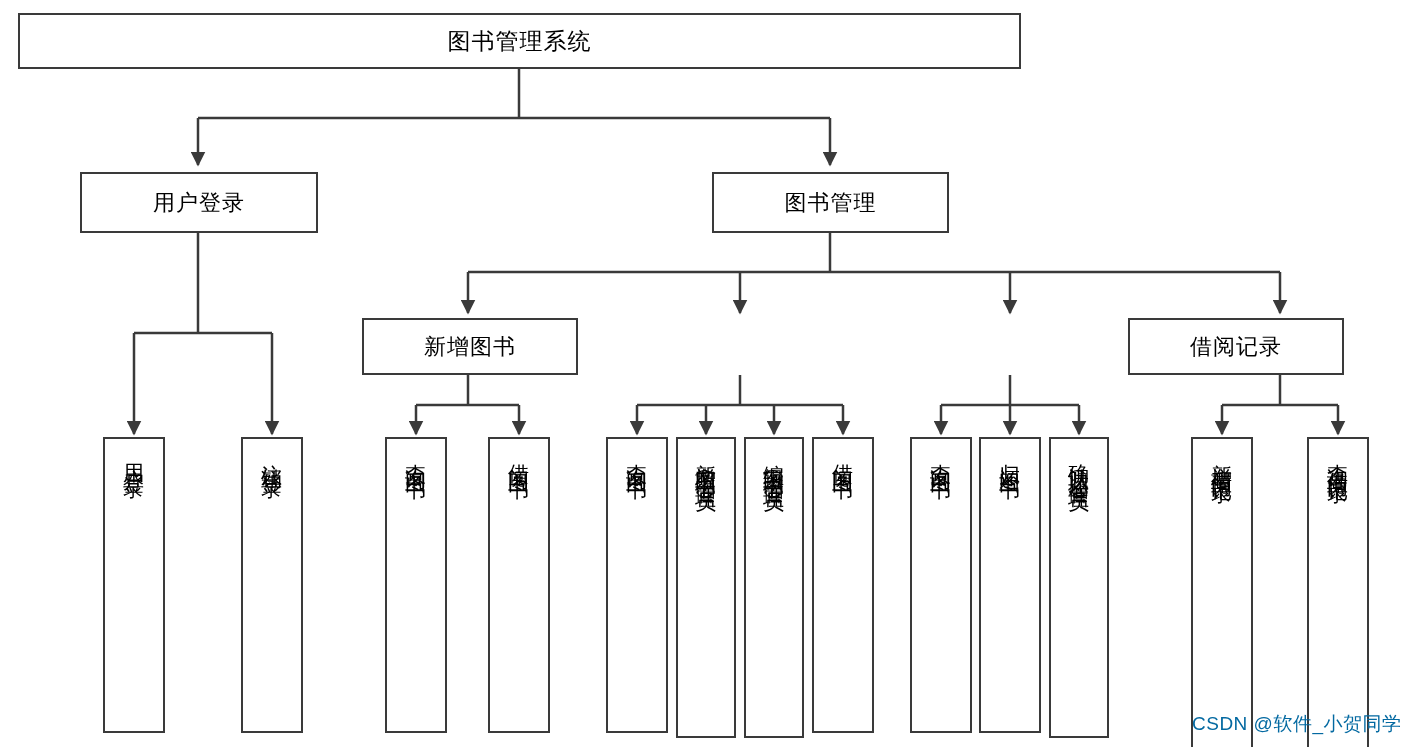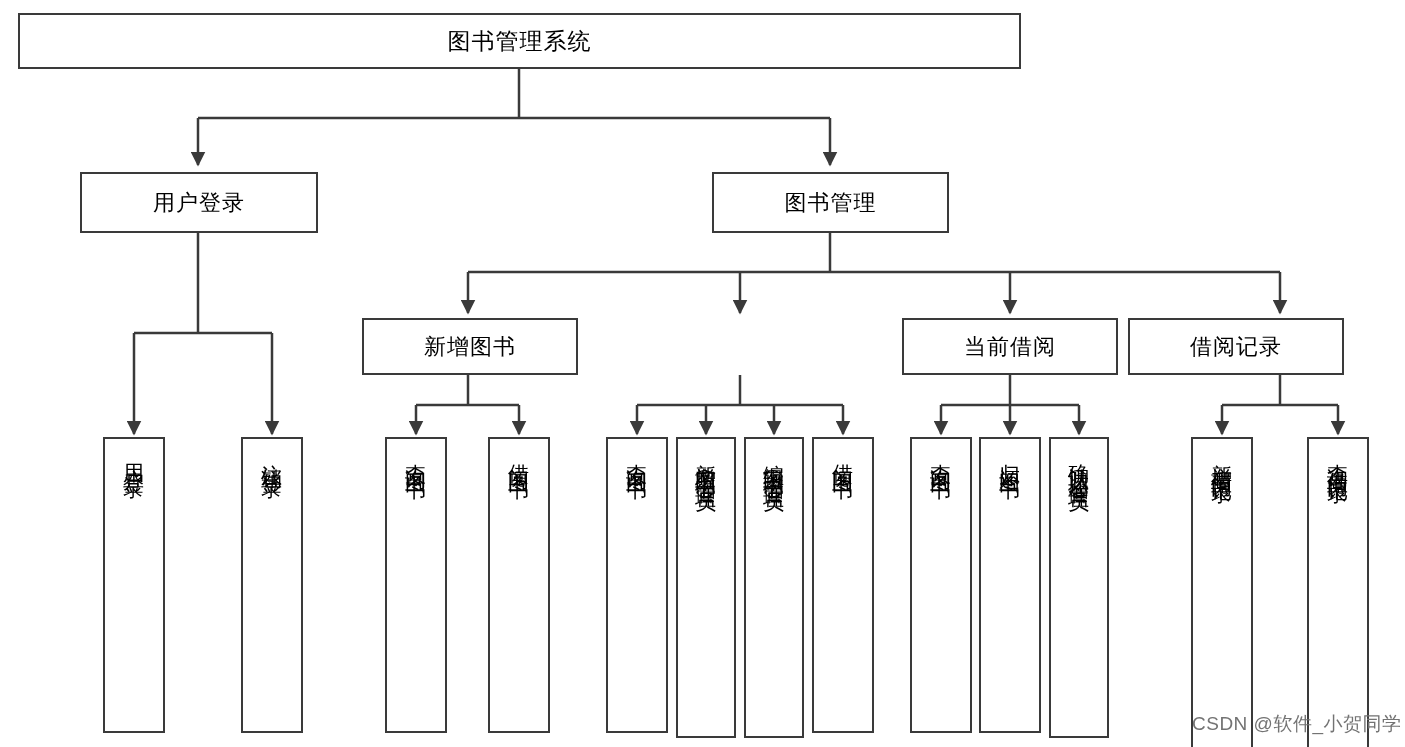--- a/index.html
+++ b/index.html
@@ -62,21 +62,21 @@
     white-space: nowrap;
   }
   .node.vert.tall .label {
     letter-spacing: 4px;
   }
   .watermark {
     position: absolute;
     left: 1192px;
     top: 711px;
     font-size: 19px;
-    color: #737373;
+    color: #0369a1;
     white-space: nowrap;
     letter-spacing: 0.5px;
     font-family: "Liberation Sans", "DejaVu Sans", sans-serif;
   }
 </style>
 </head>
 <body>
 
 <div id="diagram-root">
 
@@ -137,23 +137,20 @@
   <div class="node horiz" style="left:80px; top:172px; width:238px; height:61px;">
     <span class="label">用户登录</span>
   </div>
   <div class="node horiz" style="left:712px; top:172px; width:237px; height:61px;">
     <span class="label">图书管理</span>
   </div>
 
   <div class="node horiz" style="left:362px; top:318px; width:216px; height:57px;">
     <span class="label">新增图书</span>
   </div>
-  <div class="node horiz" style="left:902px; top:318px; width:216px; height:57px;">
-    <span class="label">当前借阅</span>
-  </div>
   <div class="node horiz" style="left:1128px; top:318px; width:216px; height:57px;">
     <span class="label">借阅记录</span>
   </div>
 
   <div class="node vert" style="left:103px; top:437px; width:62px; height:296px;">
     <span class="label">用户登录</span>
   </div>
   <div class="node vert" style="left:241px; top:437px; width:62px; height:296px;">
     <span class="label">注销登录</span>
   </div>

